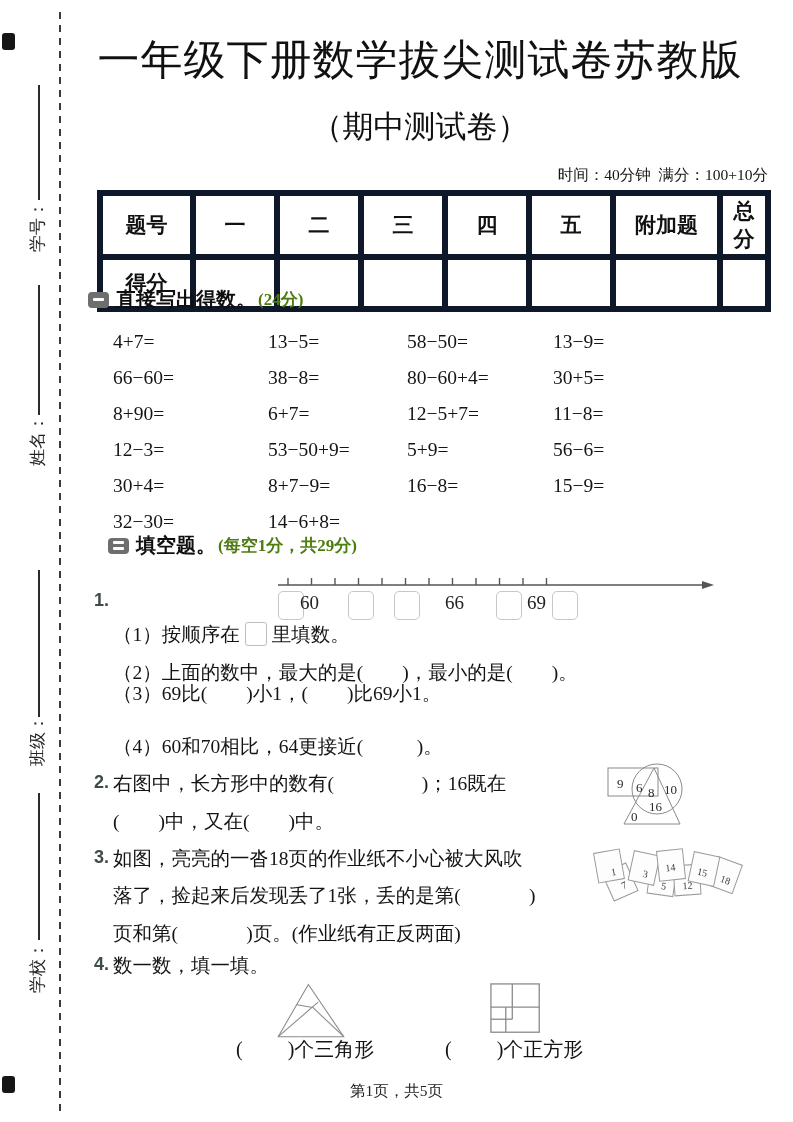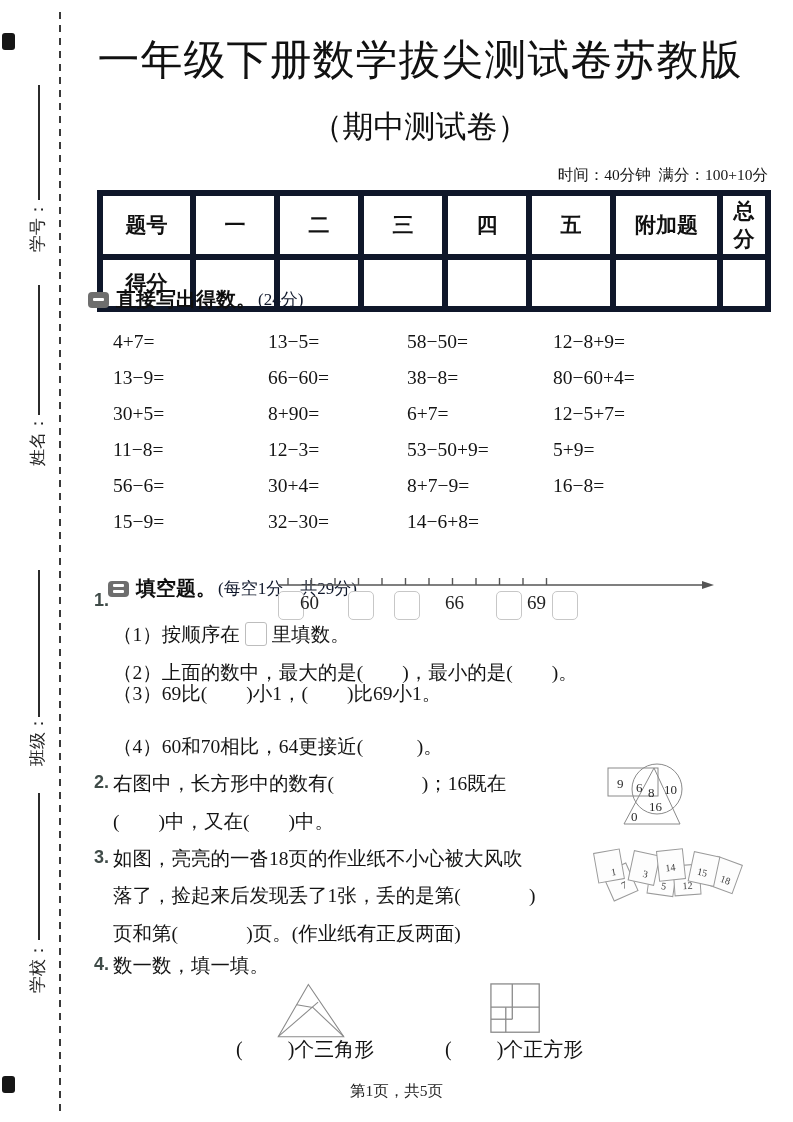--- a/index.html
+++ b/index.html
@@ -23,21 +23,21 @@
 
   
   table.score{position:absolute;left:97px;top:190px;width:674px;border-collapse:collapse;table-layout:fixed;}
   table.score td{border:6px solid #0f172a;height:44px;text-align:center;font-size:21px;font-weight:bold;color:#111;}
 
   
   .sec-head{position:absolute;left:88px;font-size:20px;font-weight:bold;color:#0f0f0f;display:flex;align-items:center;}
   .sec-icon{display:inline-flex;flex-direction:column;justify-content:center;align-items:center;gap:3px;
             width:21px;height:16px;background:#6e6e6e;border-radius:4px;margin-right:7px;flex:0 0 auto;}
   .sec-icon .bar{width:11px;height:2.6px;background:#fff;border-radius:1px;}
-  .sec-points{font-weight:normal;font-size:17px;margin-left:2px;color:#0f172a;}
+  .sec-points{font-weight:bold;font-size:17px;margin-left:2px;color:#4d7c0f;}
 
   
   .probs{position:absolute;left:113px;top:331px;display:grid;
          grid-template-columns:155px 139px 146px 160px;grid-auto-rows:36px;
          font-size:19.5px;color:#141414;}
   .probs span{display:block;}
 
   .qnum{position:absolute;left:94px;font-family:"Liberation Sans","DejaVu Sans",sans-serif;
         font-weight:bold;font-size:18px;color:#3f4b48;}
   .line{position:absolute;left:113px;font-size:19.5px;color:#141414;}
@@ -110,21 +110,20 @@
         <span class="bar"></span>
       </span>
     <span class="t">直接写出得数。</span>
     <span class="sec-points t">(24分)</span>
   </div>
 
   <div class="probs">
     <span class="t">4+7=</span>
     <span class="t">13−5=</span>
     <span class="t">58−50=</span>
-    <span class="t">12−8+9=</span>
     <span class="t">13−9=</span>
     <span class="t">66−60=</span>
     <span class="t">38−8=</span>
     <span class="t">80−60+4=</span>
     <span class="t">30+5=</span>
     <span class="t">8+90=</span>
     <span class="t">6+7=</span>
     <span class="t">12−5+7=</span>
     <span class="t">11−8=</span>
     <span class="t">12−3=</span>
@@ -132,21 +131,21 @@
     <span class="t">5+9=</span>
     <span class="t">56−6=</span>
     <span class="t">30+4=</span>
     <span class="t">8+7−9=</span>
     <span class="t">16−8=</span>
     <span class="t">15−9=</span>
     <span class="t">32−30=</span>
     <span class="t">14−6+8=</span>
   </div>
 
-  <div class="sec-head" style="top:575px;padding-left:20px;">
+  <div class="sec-head" style="top:532px;padding-left:20px;">
     <span class="sec-icon">
         <span class="bar"></span>
         <span class="bar"></span>
       </span>
     <span class="t">填空题。</span>
     <span class="sec-points t">(每空1分，共29分)</span>
   </div>
 
   <div class="qnum" style="top:590px;">1.</div>
   <div class="numline">

